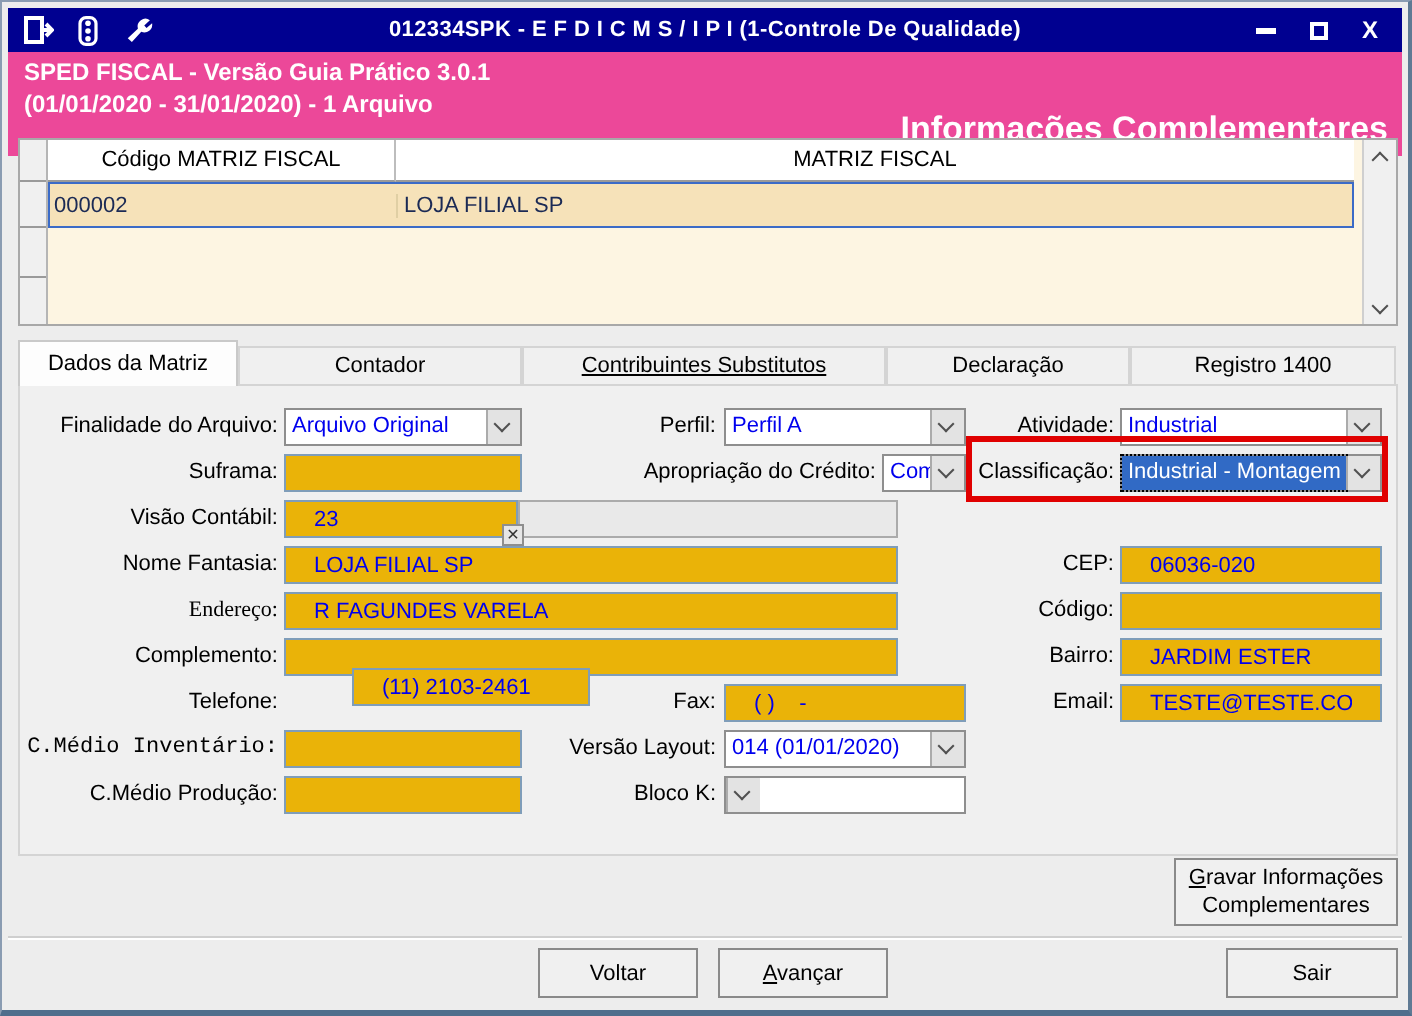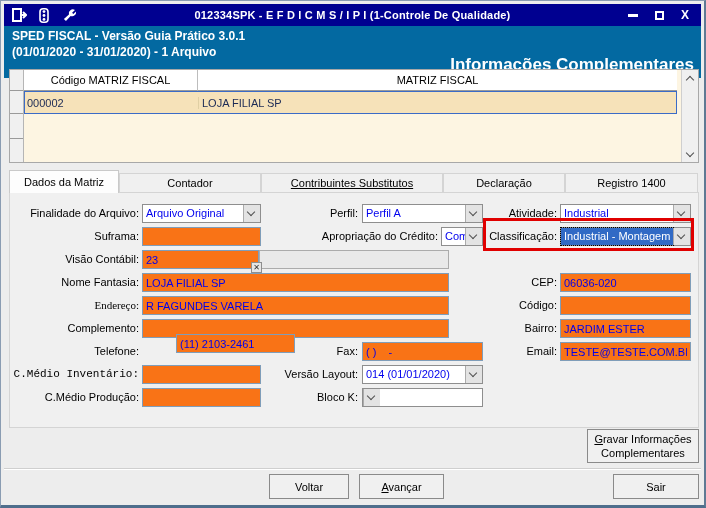--- a/index.html
+++ b/index.html
@@ -28,21 +28,21 @@
   }
   .tb-ctrls { position:absolute; right:8px; top:0; height:22px; display:flex; gap:10px; align-items:center; }
   .winbtn { width:16px; height:16px; display:flex; align-items:center; justify-content:center; cursor:pointer; }
   .glyph-min { width:10px; height:3px; background:#fff; }
   .glyph-max { width:9px; height:9px; border:2px solid #fff; }
   .glyph-close { color:#fff; font-weight:bold; font-size:12px; line-height:1; }
 
   
   .header {
     position:absolute; left:3px; top:25px; right:3px; height:52px;
-    background:#0369a1; color:#fff;
+    background:#ec4899; color:#fff;
   }
   .header .h-line1 { position:absolute; left:8px; top:3px;  font-size:12px; font-weight:bold; }
   .header .h-line2 { position:absolute; left:8px; top:19px; font-size:12px; font-weight:bold; }
   .header .h-right { position:absolute; right:7px; bottom:3px; font-size:17px; font-weight:bold; }
 
   
   .grid { position:absolute; left:8px; top:68px; width:690px; height:94px; background:#FDF5E2; border:1px solid #A8A8A8; }
   .grid .selcol { position:absolute; left:0; top:0; bottom:0; width:14px; background:#F0F0F0; border-right:1px solid #B5B5B5; }
   .grid .selcell { position:absolute; left:0; width:13px; border-bottom:1px solid #9a9a9a; background:#F0F0F0; }
   .grid .hdr { position:absolute; left:14px; top:0; height:21px; background:#FFFFFF; border-bottom:1px solid #9a9a9a;
@@ -64,22 +64,22 @@
 
   
   .tabs { position:absolute; left:8px; top:169px; height:23px; }
   .tab { position:absolute; top:3px; height:20px; background:#F0F0F0; border:1px solid #D4D4D4;
          font-size:11px; text-align:center; line-height:19px; color:#000; cursor:pointer; }
   .tab.active { top:0; height:23px; background:#FDFDFD; border:1px solid #C9C9C9; border-bottom:none; line-height:22px; z-index:2; }
   .page { position:absolute; left:8px; top:191px; width:690px; height:236px; background:#F0F0F0; border:1px solid #D4D4D4; }
 
   
   .lbl { position:absolute; font-size:11px; color:#000; text-align:right; line-height:19px; white-space:nowrap; }
-  .inp { position:absolute; height:19px; border:1px solid #7F9DB9; background:#f97316;
-         color:#0000EE; font-family:"Liberation Sans",sans-serif; font-size:11px; padding:0 3px; }
+  .inp { position:absolute; height:19px; border:1px solid #7F9DB9; background:#eab308;
+         color:#0000EE; font-family:"Liberation Sans",sans-serif; font-size:11px; padding:0 14px; }
   .combo { position:absolute; height:19px; border:1px solid #8E8E8E; background:#fff; display:flex; cursor:pointer; }
   .combo .val { flex:1; font-size:11px; color:#0000EE; line-height:17px; padding-left:3px; white-space:nowrap; overflow:hidden; }
   .combo .val.selected { background:#316AC5; color:#fff; outline:1px dotted #000; }
   .combo .abox { width:17px; background:#E3E3E3; border-left:1px solid #ABABAB; position:relative; }
   .combo .abox .chev { position:absolute; left:4px; top:4px; }
   .disabled-area { position:absolute; height:19px; background:#E9E9E9; border:1px solid #ABABAB; }
   .clearbtn { position:absolute; width:11px; height:11px; background:#E6E6E6; border:1px solid #8E8E8E;
               font-size:8px; line-height:9px; text-align:center; color:#333; cursor:pointer; }
   .redbox { position:absolute; border:3px solid #E00000; background:transparent; pointer-events:none; }
 

